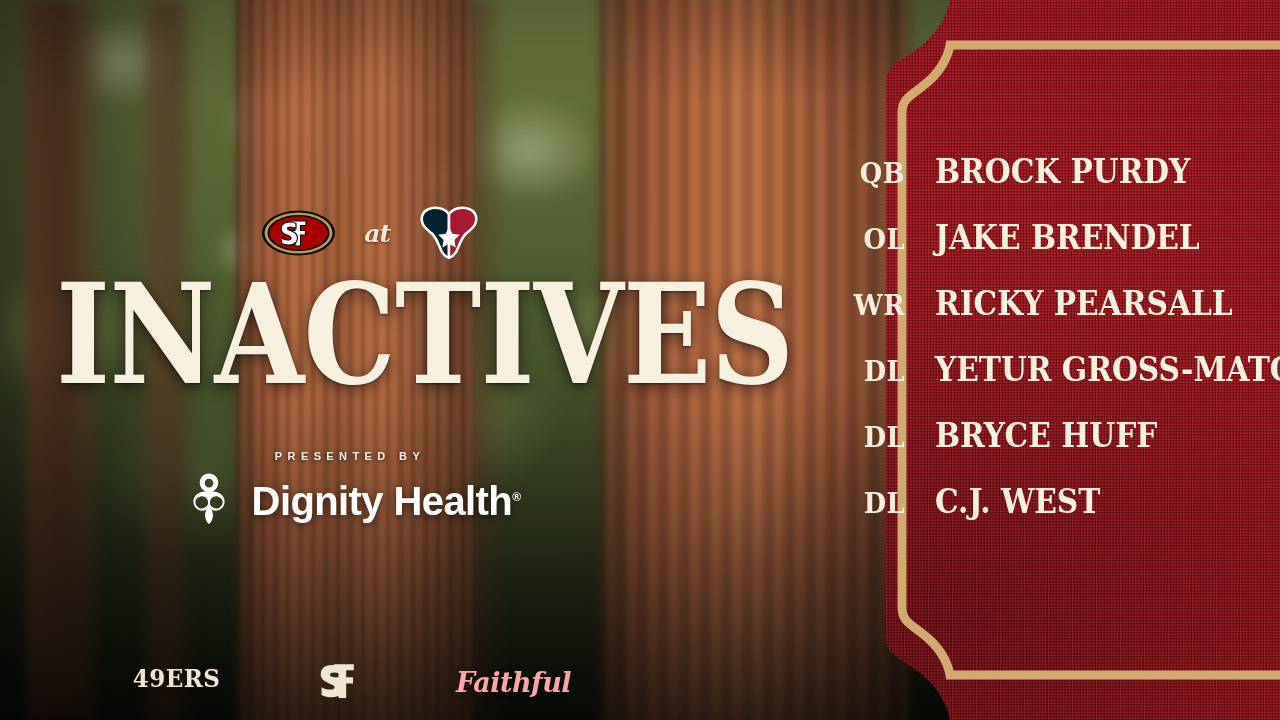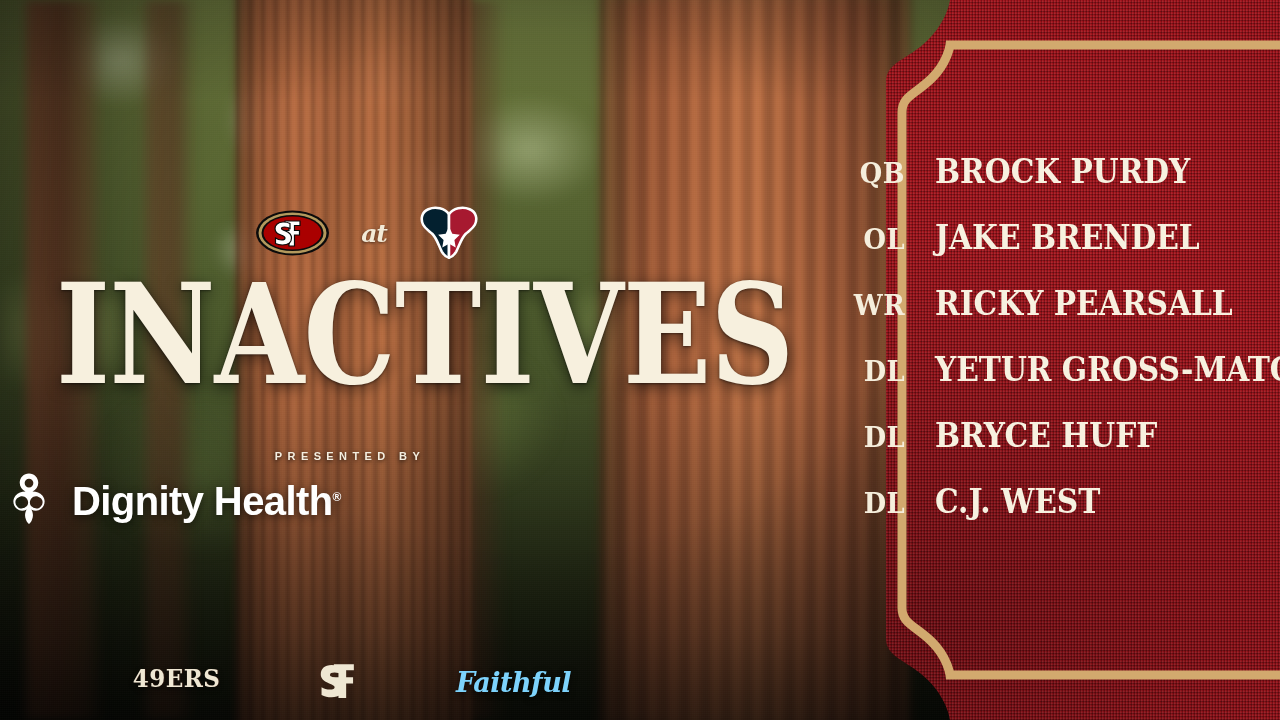--- a/index.html
+++ b/index.html
@@ -108,21 +108,21 @@
   .bg-grain{
     position:absolute;inset:0;opacity:.2;
     background-image:
       repeating-linear-gradient(0deg, rgba(255,255,255,.05) 0 1px, rgba(0,0,0,.05) 1px 2px),
       repeating-linear-gradient(90deg, rgba(255,255,255,.04) 0 1px, rgba(0,0,0,.04) 1px 2px);
   }
 
   
   .matchup{
     position:absolute;left:255px;top:202px;width:225px;height:62px;
-    display:flex;align-items:center;justify-content:space-between;gap:16px;
+    display:flex;align-items:center;justify-content:flex-end;gap:28px;
   }
   .logo-niners{width:75px;height:48px;position:relative;}
   .logo-texans{width:62px;height:56px;position:relative;}
   .at-script{
     font-family:"DejaVu Serif",serif;font-style:italic;font-weight:700;
     font-size:25px;color:#f3ead7;letter-spacing:-1px;
     text-shadow:0 1px 3px rgba(0,0,0,.55);
   }
 
   .headline{
@@ -136,21 +136,21 @@
     white-space:nowrap;
   }
 
   .presented{
     position:absolute;left:0;top:450px;width:700px;text-align:center;
     font-size:11px;font-weight:700;letter-spacing:5.4px;color:#f4eee0;
     text-shadow:0 1px 4px rgba(0,0,0,.75);
   }
   .sponsor{
     position:absolute;left:0;top:470px;width:700px;
-    display:flex;align-items:center;gap:14px;
+    display:flex;align-items:center;justify-content:center;gap:14px;
   }
   .sponsor-name{
     font-size:40px;font-weight:700;color:#ffffff;letter-spacing:-.6px;
     text-shadow:0 2px 8px rgba(0,0,0,.55);
     position:relative;
   }
   .sponsor-reg{font-size:12px;vertical-align:super;font-weight:700;}
 
   .footer-marks{
     position:absolute;left:0;top:658px;width:700px;
@@ -158,21 +158,21 @@
   }
   .mark-49ers{
     font-family:"DejaVu Serif",serif;font-weight:700;font-size:25px;
     color:#efe7d3;letter-spacing:.5px;
     transform:scaleX(.92);
     text-shadow:1px 0 0 rgba(60,30,18,.6), 0 2px 6px rgba(0,0,0,.6);
   }
   .mark-sf{width:48px;height:40px;position:relative;}
   .mark-faithful{
     font-family:"DejaVu Serif",serif;font-style:italic;font-weight:700;
-    font-size:27px;color:#7dd3fc;letter-spacing:-.5px;
+    font-size:27px;color:#fca5a5;letter-spacing:-.5px;
     text-shadow:0 2px 6px rgba(0,0,0,.6);
     margin-top:9px;
   }
 
   
   .panel-wrap{
     position:absolute;left:690px;top:0;width:590px;height:720px;
   }
   .panel-red{
     position:absolute;inset:0;

